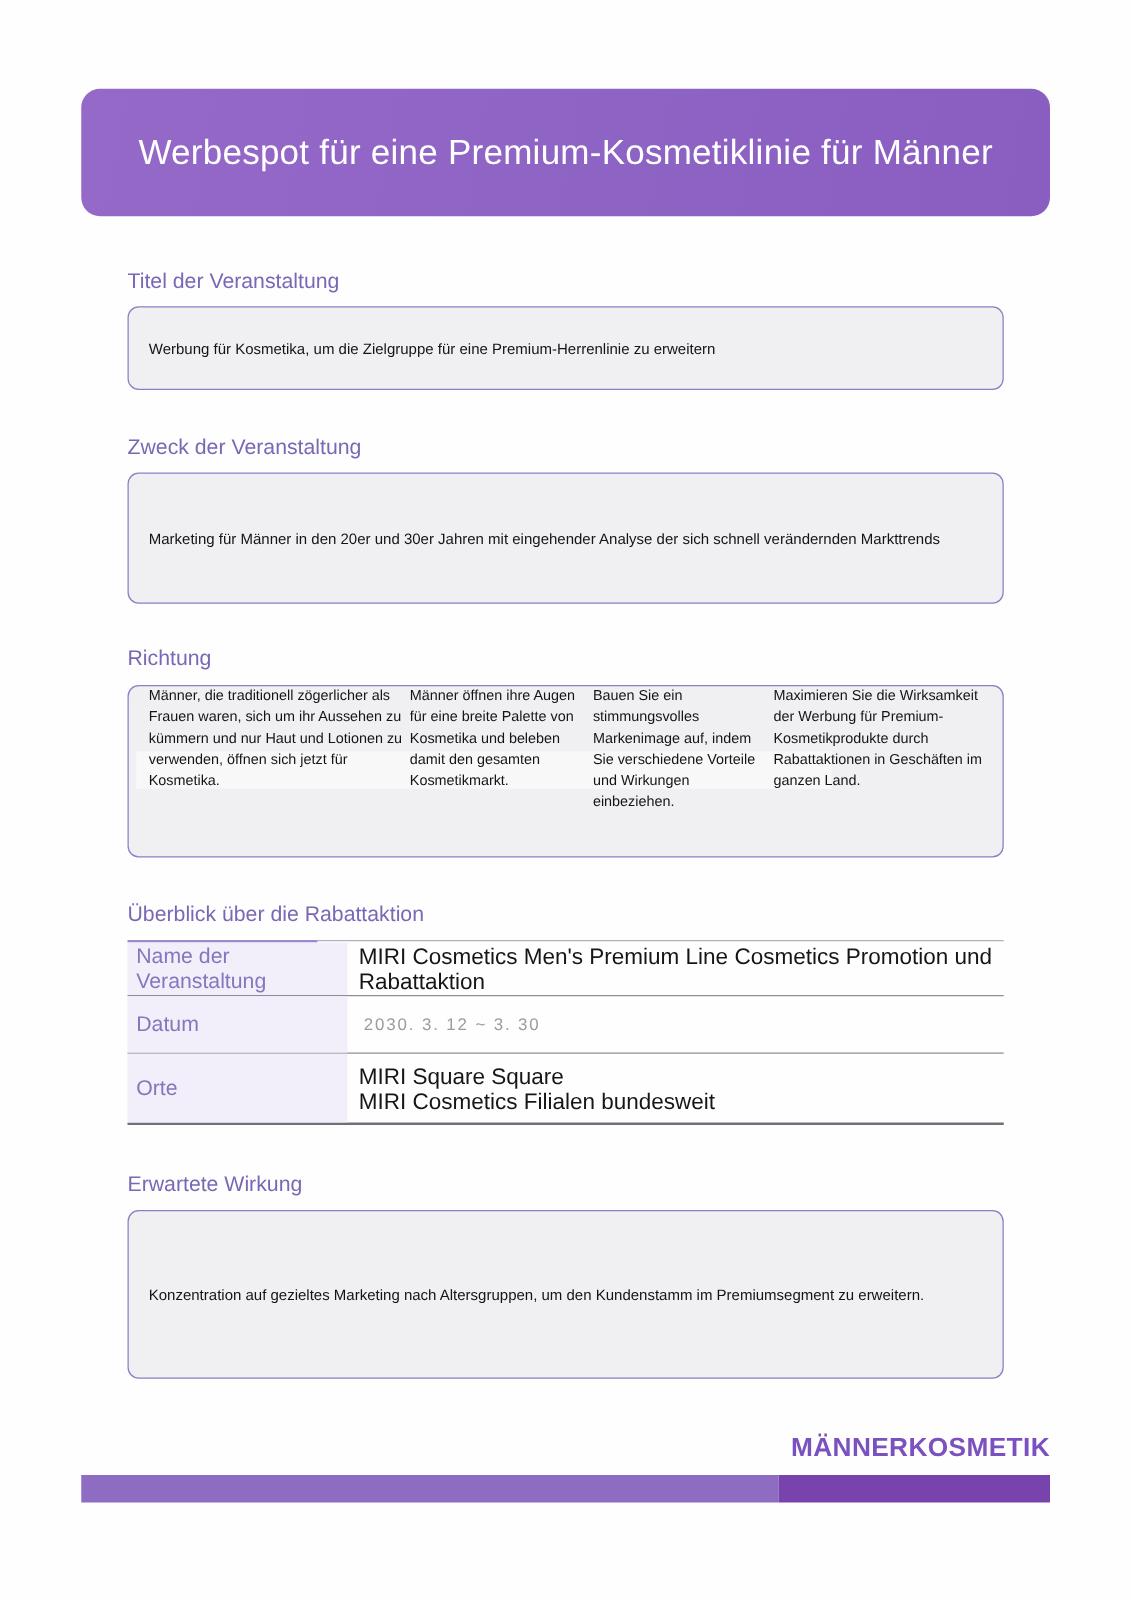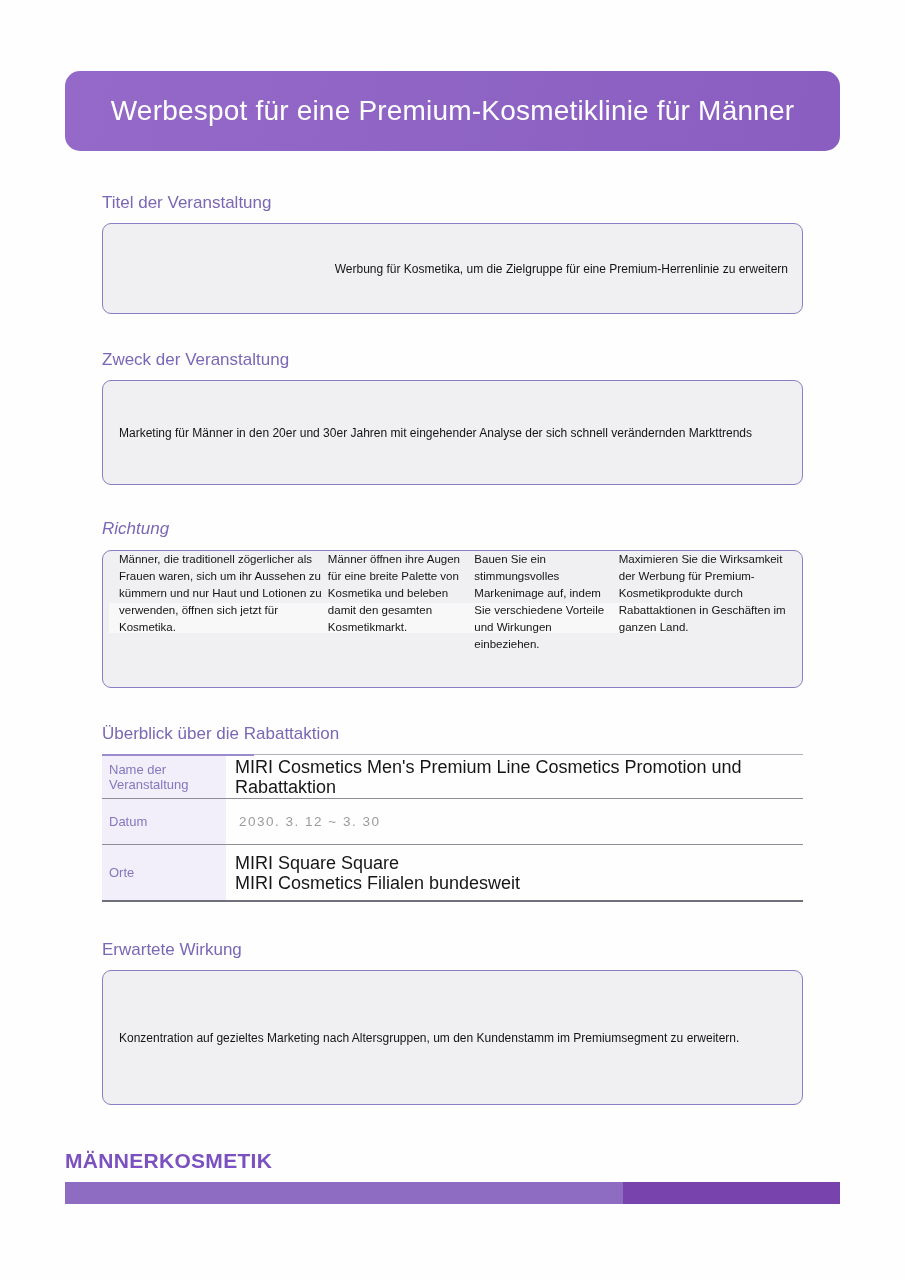--- a/index.html
+++ b/index.html
@@ -6,77 +6,77 @@
   html,body { background:#ffffff; }
   .page{
     position:relative;
     width:905px; height:1280px;
     background:#fefefe;
     font-family:"Liberation Sans","DejaVu Sans",sans-serif;
     overflow:hidden;
   }
   .banner{
     margin:71px 65px 0;
-    height:80px;
+    height:102px;
     border-radius:15px;
     background:linear-gradient(100deg,#9569c8 0%,#8d63c4 55%,#8a5ec1 100%);
     display:flex; align-items:center; justify-content:center;
   }
   .banner h1{
     color:#ffffff; font-size:28px; font-weight:400; letter-spacing:0.2px;
   }
   .content{ padding:0 102px; }
   h2.sec{
     font-size:17px; font-weight:400; color:#7a67b5; line-height:20px;
   }
   .h-titel{ margin-top:42px; }
   .h-zweck{ margin-top:36px; }
-  .h-richtung{ margin-top:34px;font-style:italic; }
+  .h-richtung{ margin-top:34px; }
   .h-ueberblick{ margin-top:36px; }
   .h-wirkung{ margin-top:38px; }
   .field-box{
     border:1px solid #8a7fc4;
     border-radius:9px;
     background:#f0eff2;
     display:flex; align-items:center;
     padding:0 14px 0 16px;
     font-size:12px; color:#141414;
     margin-top:10px;
   }
-  .box-titel{ height:91px;justify-content:flex-end; }
+  .box-titel{ height:67px; }
   .box-zweck{ height:105px; }
   .box-richtung{
     height:138px; margin-top:11px;
     align-items:flex-start; justify-content:center;
     font-size:11.5px; line-height:17px; position:relative;
   }
   .box-richtung .rline{ position:relative; z-index:1; }
   .hl-band{
     position:absolute; left:6px; top:52px; width:556px; height:30px;
     background:rgba(255,255,255,0.55); z-index:0;
   }
   .box-wirkung{ height:135px;text-align:center; }
   .ov-table{ margin-top:10px; }
   .top-rule{ display:flex; height:2px; }
   .top-rule .rl{ width:152px; background:#9c8ace; }
   .top-rule .rr{ flex:1; background:#b3b0ba; height:1px; }
   .trow{ display:flex; border-bottom:1px solid #8e8e96; }
   .trow.last{ border-bottom:2px solid #70707a;justify-content:space-between; }
   .r1{ height:43px; } .r2{ height:46px; } .r3{ height:57px; }
   .tlabel{
-    width:124px; background:#f2eefa; color:#8577bd; font-size:13px;
+    width:176px; background:#f2eefa; color:#8577bd; font-size:17px;
     display:flex; align-items:center; padding-left:7px; flex-shrink:0;
   }
   .tvalue{
     flex:1; display:flex; flex-direction:column; justify-content:center;
     padding-left:9px; font-size:18px; color:#161616; line-height:20px;
   }
   .tvalue.muted{ color:#9b9b9b; letter-spacing:1.5px; padding-left:13px; font-size:13.5px; }
   .brand{
-    margin:44px 65px 0; text-align:left;
+    margin:44px 65px 0; text-align:right;
     font-size:21px; font-weight:bold; color:#7b50bf; letter-spacing:0.3px;
   }
   .bar{ margin:9px 65px 0; height:22px; display:flex; }
   .bar .seg-left{ width:72%; background:#8d6cc2; }
   .bar .seg-right{ flex:1; background:#7843ad; }
 </style>
 </head>
 <body>
 
 <div class="page">

